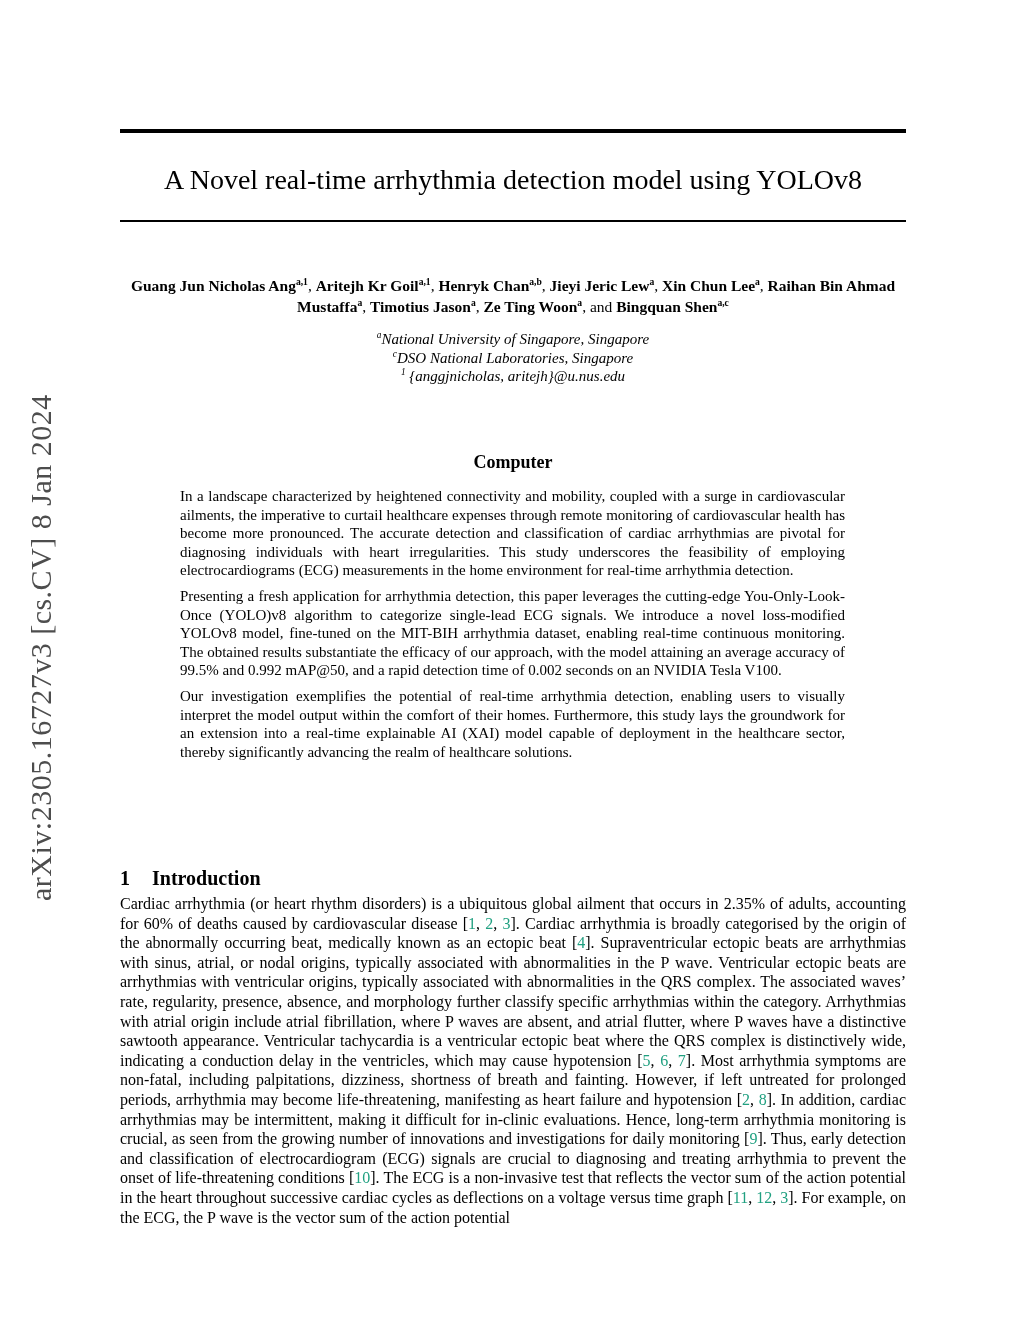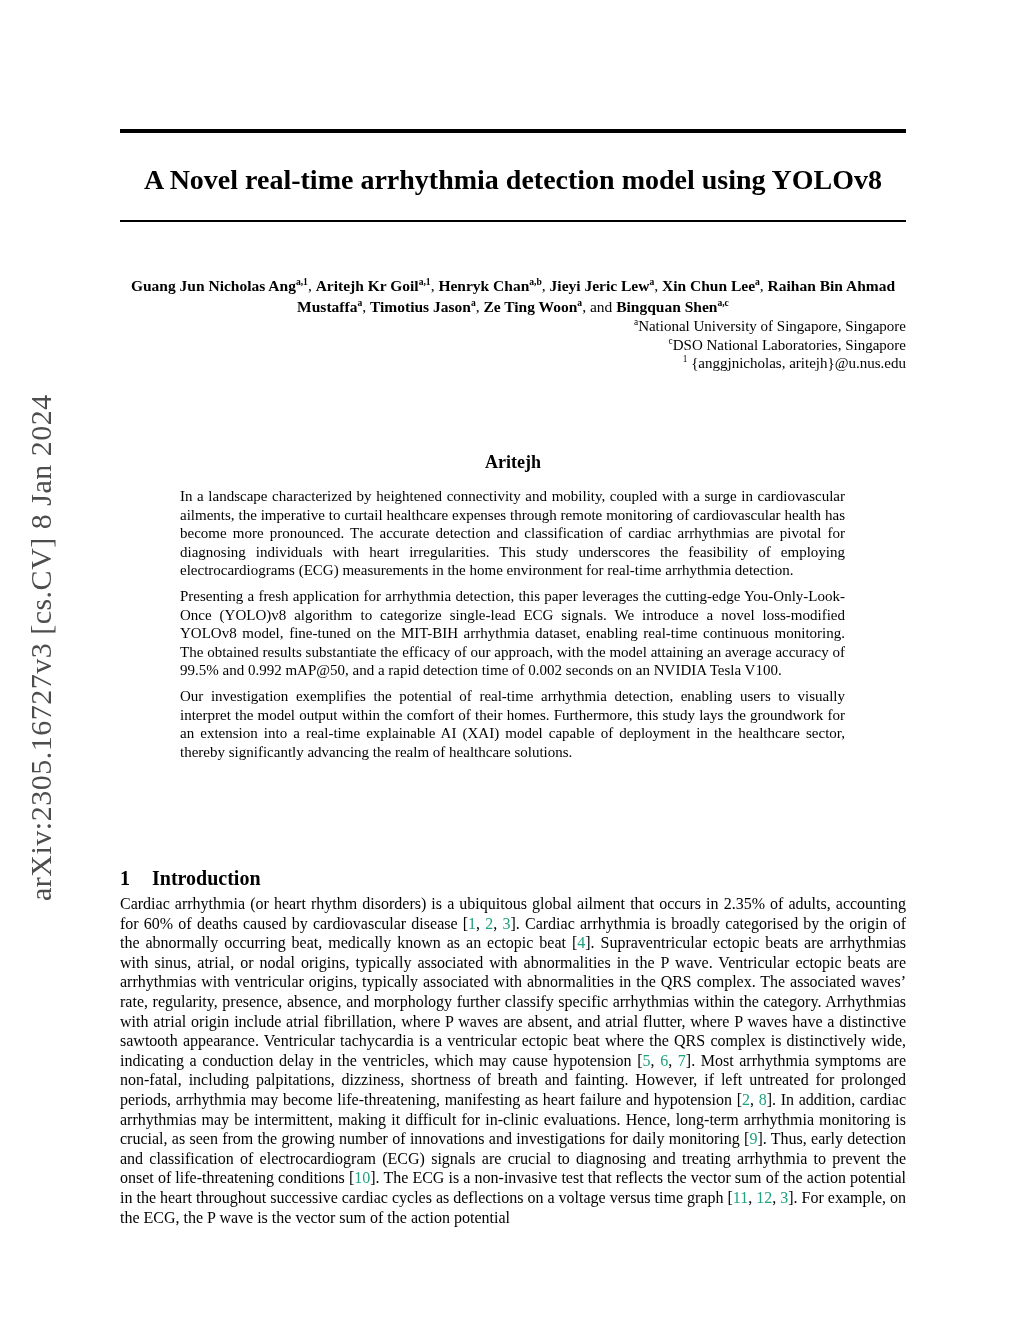--- a/index.html
+++ b/index.html
@@ -43,39 +43,40 @@
     height: 2px;
     background: #000;
   }
   .paper-title {
     position: absolute;
     left: 120px;
     width: 786px;
     top: 164px;
     text-align: center;
     font-size: 28px;
-    font-weight: bold;
+    font-weight: normal;
   }
   .authors-line {
     position: absolute;
     left: 120px;
     width: 786px;
     top: 275px;
     text-align: center;
     font-size: 15.5px;
     line-height: 21px;
   }
   .affiliations {
     position: absolute;
     left: 120px;
     width: 786px;
-    top: 317px;
-    text-align: right;
+    top: 330px;
+    text-align: center;
     font-size: 15px;
     line-height: 18.5px;
+    font-style: italic;
   }
   .abstract-heading {
     position: absolute;
     left: 120px;
     width: 786px;
     top: 452px;
     text-align: center;
     font-size: 18px;
     font-weight: bold;
   }
@@ -134,21 +135,21 @@
   <div class="rule-thin"></div>
 
   <div class="authors-line"><span class="b">Guang Jun Nicholas Ang</span><sup class="b">a,1</sup><span>, </span><span class="b">Aritejh Kr Goil</span><sup class="b">a,1</sup><span>, </span><span class="b">Henryk Chan</span><sup class="b">a,b</sup><span>, </span><span class="b">Jieyi Jeric Lew</span><sup class="b">a</sup><span>, </span><span class="b">Xin Chun Lee</span><sup class="b">a</sup><span>, </span><span class="b">Raihan Bin Ahmad Mustaffa</span><sup class="b">a</sup><span>, </span><span class="b">Timotius Jason</span><sup class="b">a</sup><span>, </span><span class="b">Ze Ting Woon</span><sup class="b">a</sup><span>, and </span><span class="b">Bingquan Shen</span><sup class="b">a,c</sup></div>
 
   <div class="affiliations">
     <div><sup>a</sup><span>National University of Singapore, Singapore</span></div>
     <div><sup>c</sup><span>DSO National Laboratories, Singapore</span></div>
     <div><sup>1</sup><span> {anggjnicholas, aritejh}@u.nus.edu</span></div>
   </div>
 
-  <div class="abstract-heading">Aritejh</div>
+  <div class="abstract-heading">Computer</div>
 
   <div class="abstract-body">
     <p>In a landscape characterized by heightened connectivity and mobility, coupled with a surge in cardiovascular ailments, the imperative to curtail healthcare expenses through remote monitoring of cardiovascular health has become more pronounced. The accurate detection and classification of cardiac arrhythmias are pivotal for diagnosing individuals with heart irregularities. This study underscores the feasibility of employing electrocardiograms (ECG) measurements in the home environment for real-time arrhythmia detection.</p>
     <p>Presenting a fresh application for arrhythmia detection, this paper leverages the cutting-edge You-Only-Look-Once (YOLO)v8 algorithm to categorize single-lead ECG signals. We introduce a novel loss-modified YOLOv8 model, fine-tuned on the MIT-BIH arrhythmia dataset, enabling real-time continuous monitoring. The obtained results substantiate the efficacy of our approach, with the model attaining an average accuracy of 99.5% and 0.992 mAP@50, and a rapid detection time of 0.002 seconds on an NVIDIA Tesla V100.</p>
     <p>Our investigation exemplifies the potential of real-time arrhythmia detection, enabling users to visually interpret the model output within the comfort of their homes. Furthermore, this study lays the groundwork for an extension into a real-time explainable AI (XAI) model capable of deployment in the healthcare sector, thereby significantly advancing the realm of healthcare solutions.</p>
   </div>
 
 
   <div class="section-heading">
     <span class="sec-num">1</span><span>Introduction</span>

